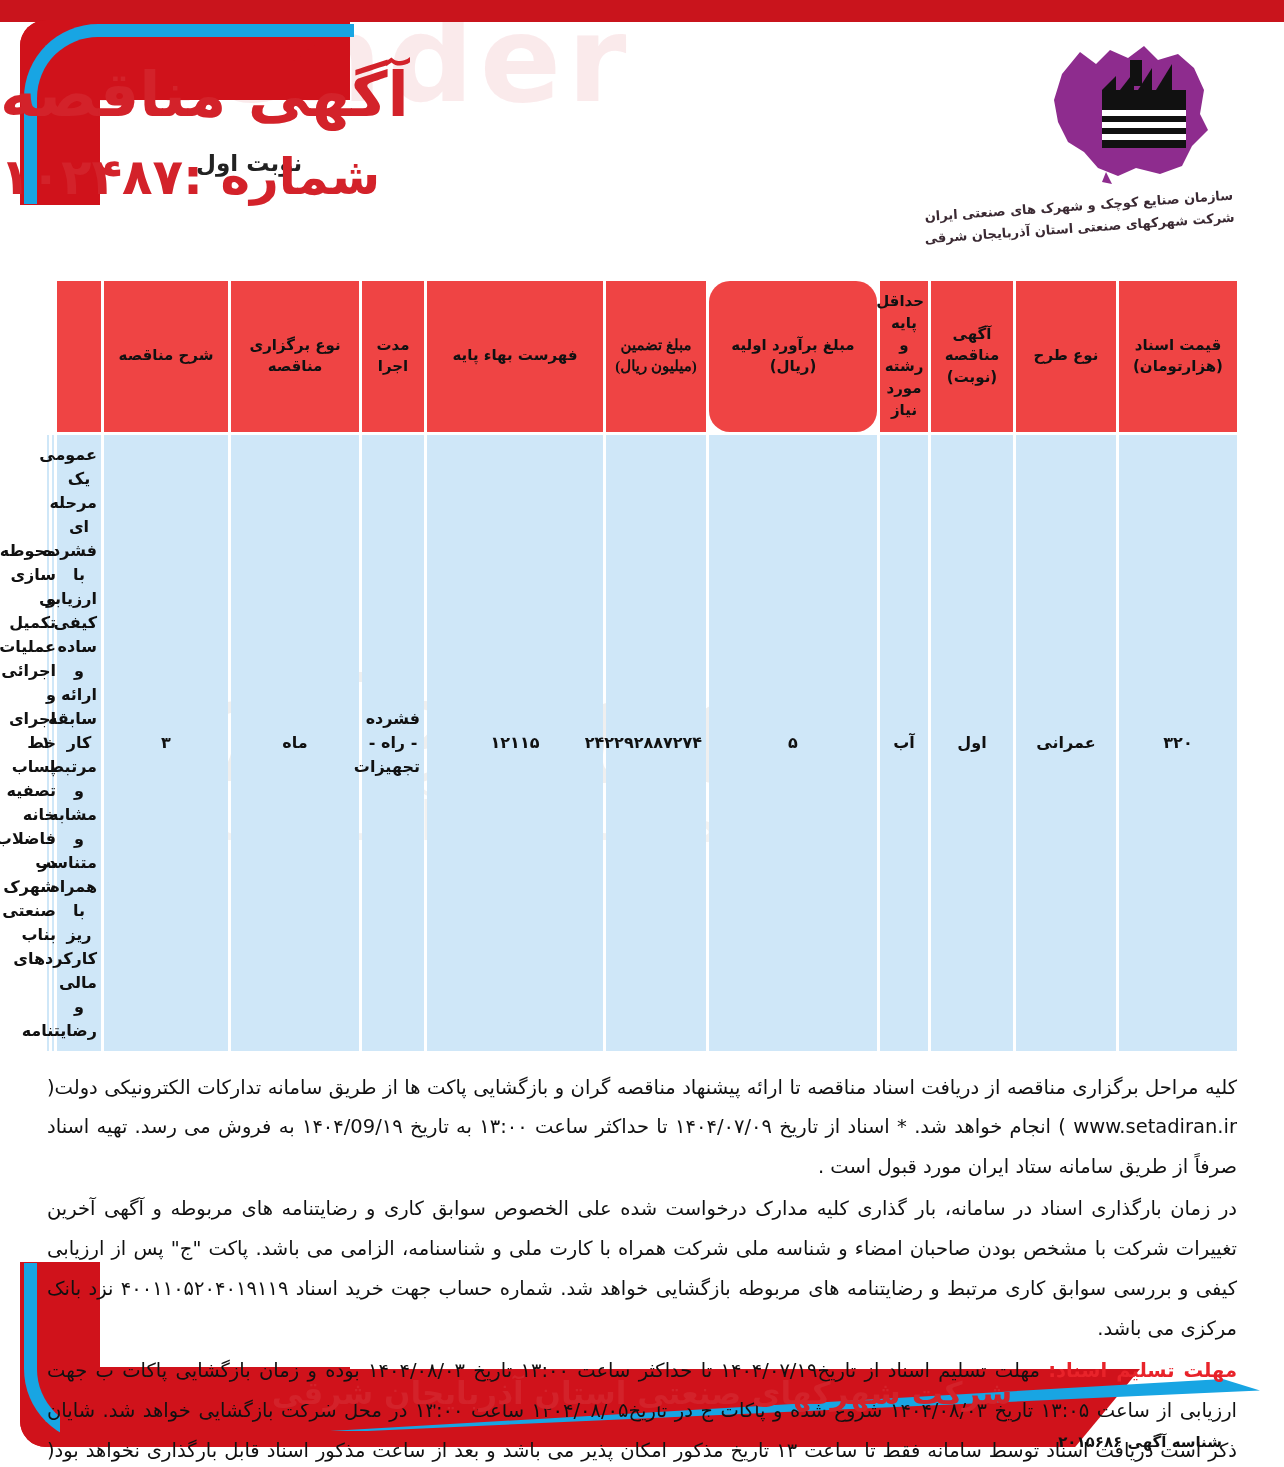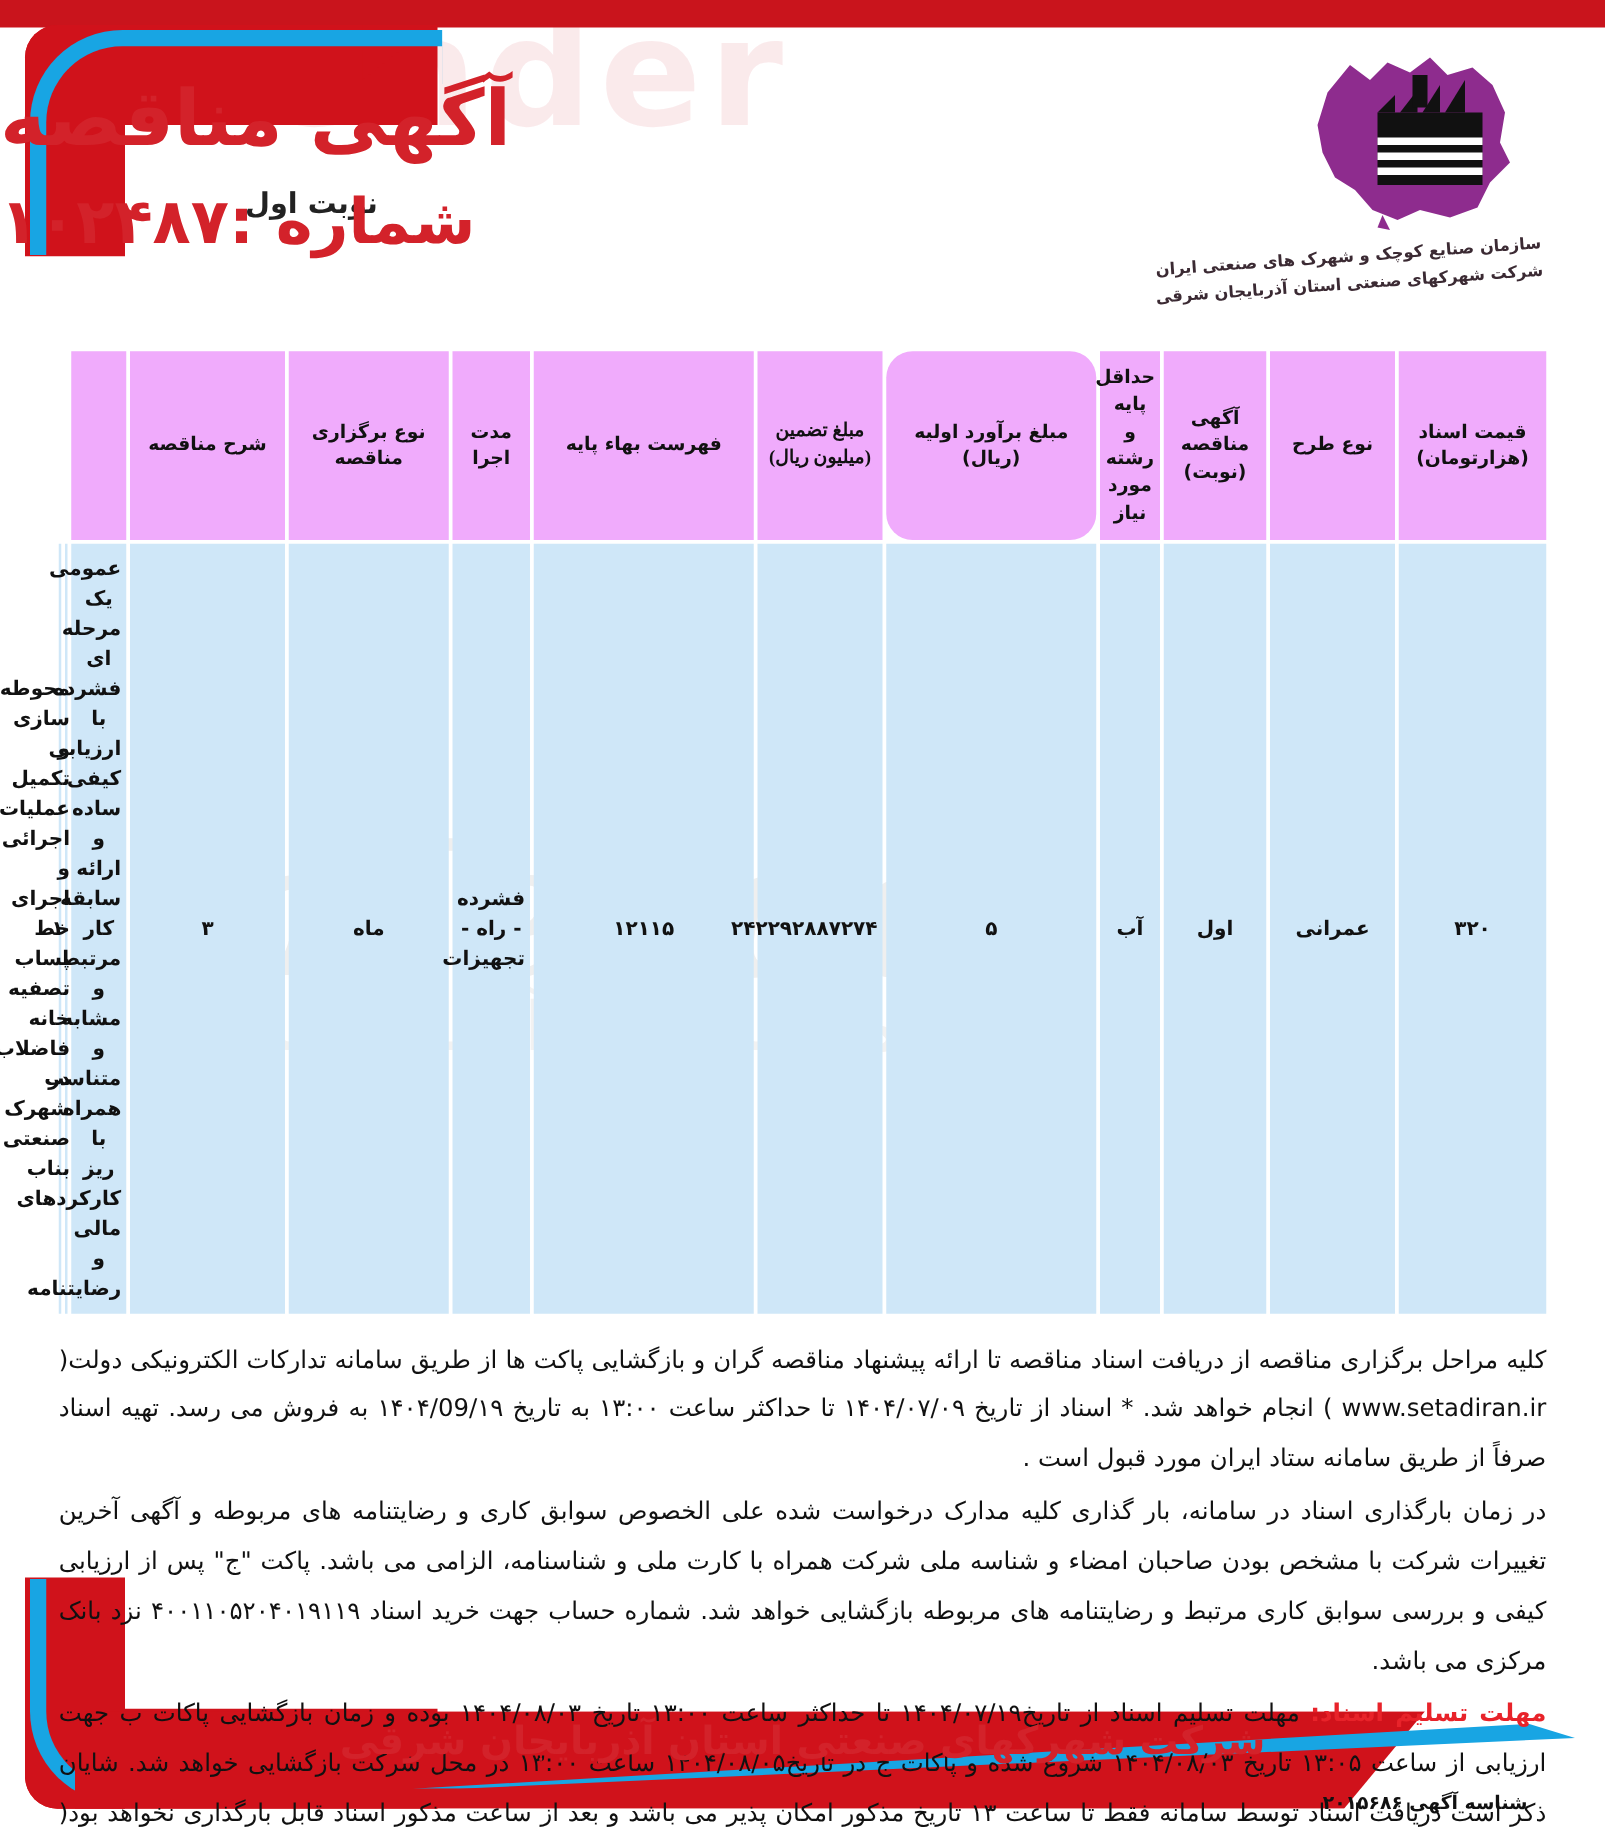--- a/index.html
+++ b/index.html
@@ -49,21 +49,21 @@
 
   .logo{position:absolute;top:34px;right:50px;width:214px;height:228px;text-align:center;}
   .logo-mark{width:190px;height:156px;margin:0 auto;position:relative;}
   .logo-cap{font-size:13px;color:#3b2a33;line-height:1.7;font-weight:bold;margin-top:2px;
             transform:rotate(-4deg);}
   .logo-cap div{white-space:nowrap;}
 
   
   table.tender{position:relative;z-index:3;margin:16px auto 0;border-collapse:separate;border-spacing:3px;
         width:1196px;table-layout:fixed;}
-  table.tender th{background:#f0abfc;font-size:15px;font-weight:bold;color:#111;
+  table.tender th{background:#ef4444;font-size:15px;font-weight:bold;color:#111;
         padding:10px 4px;vertical-align:middle;line-height:1.45;height:118px;}
   table.tender td{background:#cfe7f8;font-size:16px;font-weight:bold;color:#111;
         padding:8px 4px;text-align:center;vertical-align:middle;line-height:1.5;}
   td.tall{line-height:1.55;}
   .c-row{width:36px;}.c-desc{width:116px;}.c-type{width:120px;}.c-dur{width:54px;}
   .c-list{width:168px;margin-left:20px;}.c-guar{width:92px;font-family:Liberation Serif, serif;}.c-est{width:160px;border-radius:21px;}.c-min{width:40px;}.c-nob{width:74px;}.c-plan{width:92px;}.c-price{width:110px;margin-top:29px;}
 
   
   .body{position:relative;z-index:3;width:1190px;margin:14px auto 0;
         font-size:19.5px;line-height:2.05;text-align:justify;color:#111;}

